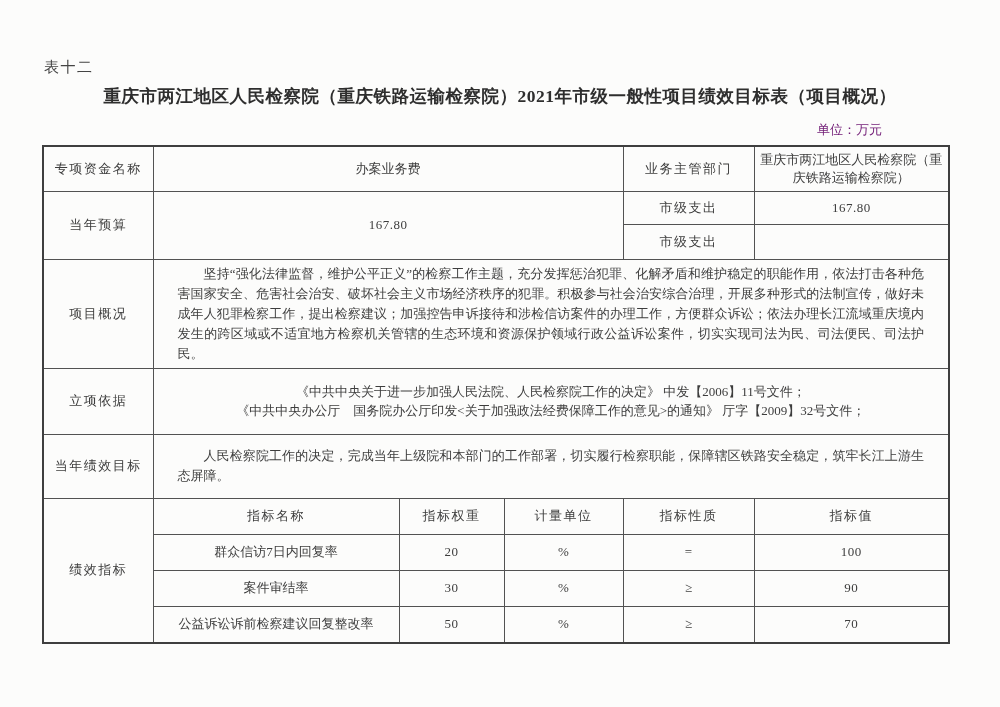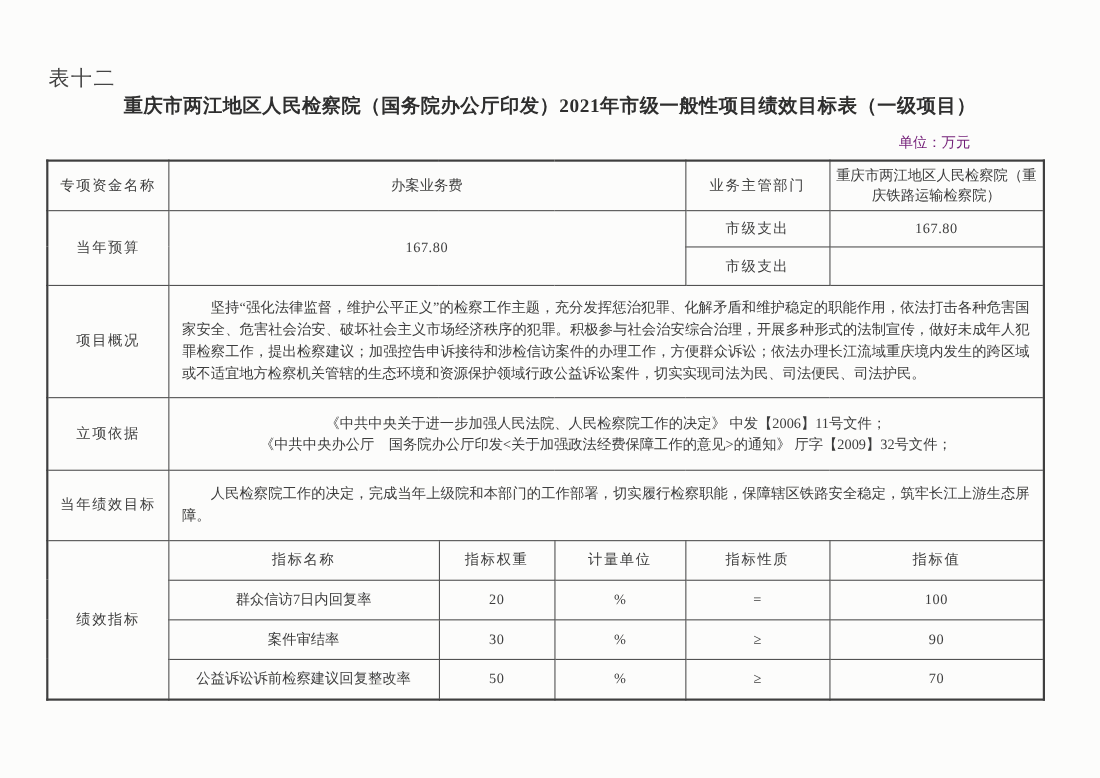--- a/index.html
+++ b/index.html
@@ -6,21 +6,21 @@
   body {
     width:1000px; height:707px; overflow:hidden;
     background:#fcfcfb;
     font-family:"Liberation Serif","DejaVu Serif",serif;
     color:#3d3d3d;
     position:relative;
   }
   .page { position:absolute; inset:0; }
   .doc-label {
     position:absolute; left:44px; top:58px;
-    font-size:19px; letter-spacing:1.5px; color:#444;
+    font-size:15px; letter-spacing:1.5px; color:#444;
   }
   .title {
     position:absolute; left:0; top:84px; width:100%;
     text-align:center; font-size:17.5px; font-weight:bold;
     letter-spacing:0.5px; color:#2e2e2e;
   }
   .unit-note {
     position:absolute; top:121px; right:118px;
     font-size:13px; color:#701a75;
   }
@@ -30,33 +30,33 @@
     border-collapse:collapse; table-layout:fixed;
     border:2.5px solid #3f3f3f;
   }
   td {
     border:1.6px solid #525252;
     font-size:13px; text-align:center; vertical-align:middle;
     padding:2px 4px; color:#3d3d3d;
     word-break:break-all;
   }
   td.label { letter-spacing:1.5px; }
-  td.para { text-align:justify; text-justify:inter-ideograph; padding:4px 12px; }
+  td.para { text-align:justify; text-justify:inter-ideograph; padding:4px 24px; }
   td.para p { margin:0; text-indent:2em; line-height:20px; }
   td.basis div { line-height:19.5px; }
   .num { letter-spacing:0.5px; }
 </style>
 </head>
 <body>
 
 <div class="page">
 
   <div class="doc-label">表十二</div>
 
-  <h1 class="title" style="margin:0;">重庆市两江地区人民检察院（国务院办公厅印发）2021年市级一般性项目绩效目标表（一级项目）</h1>
+  <h1 class="title" style="margin:0;">重庆市两江地区人民检察院（重庆铁路运输检察院）2021年市级一般性项目绩效目标表（项目概况）</h1>
 
   <div class="unit-note">单位：万元</div>
 
   <table class="main">
     <colgroup>
       <col style="width:110px">
         <col style="width:246px">
         <col style="width:105px">
       <col style="width:119px">
         <col style="width:131px">

